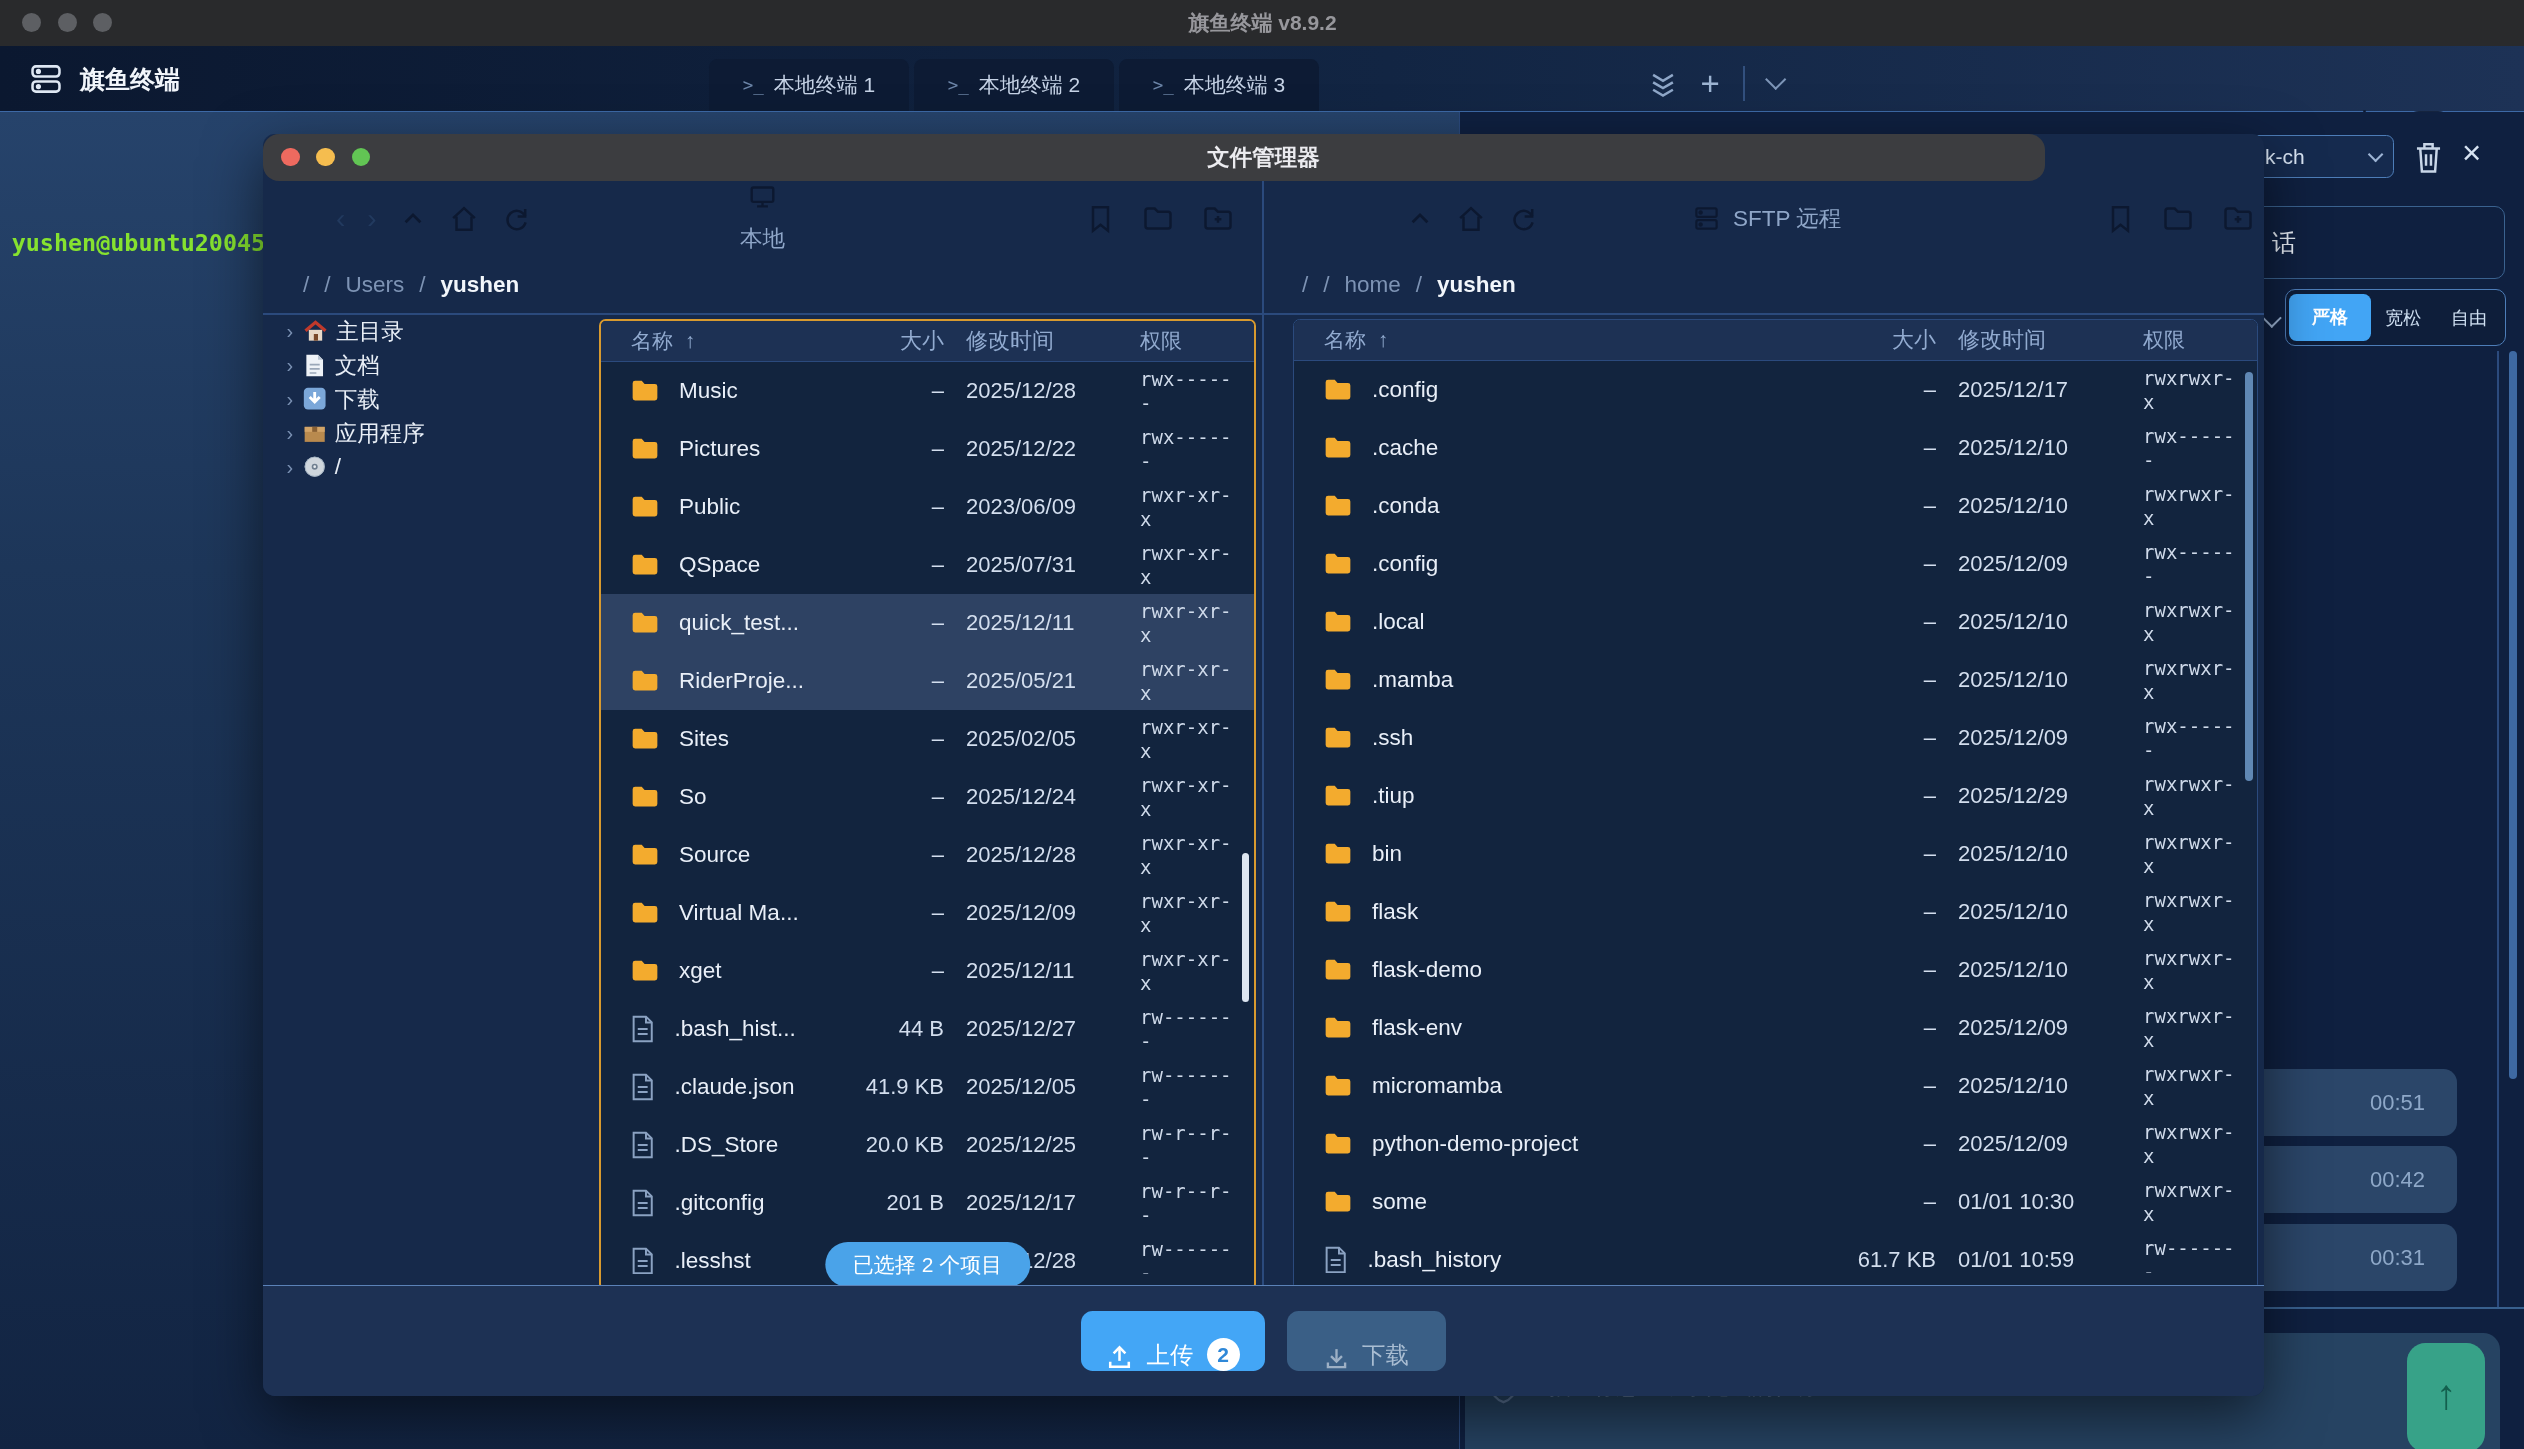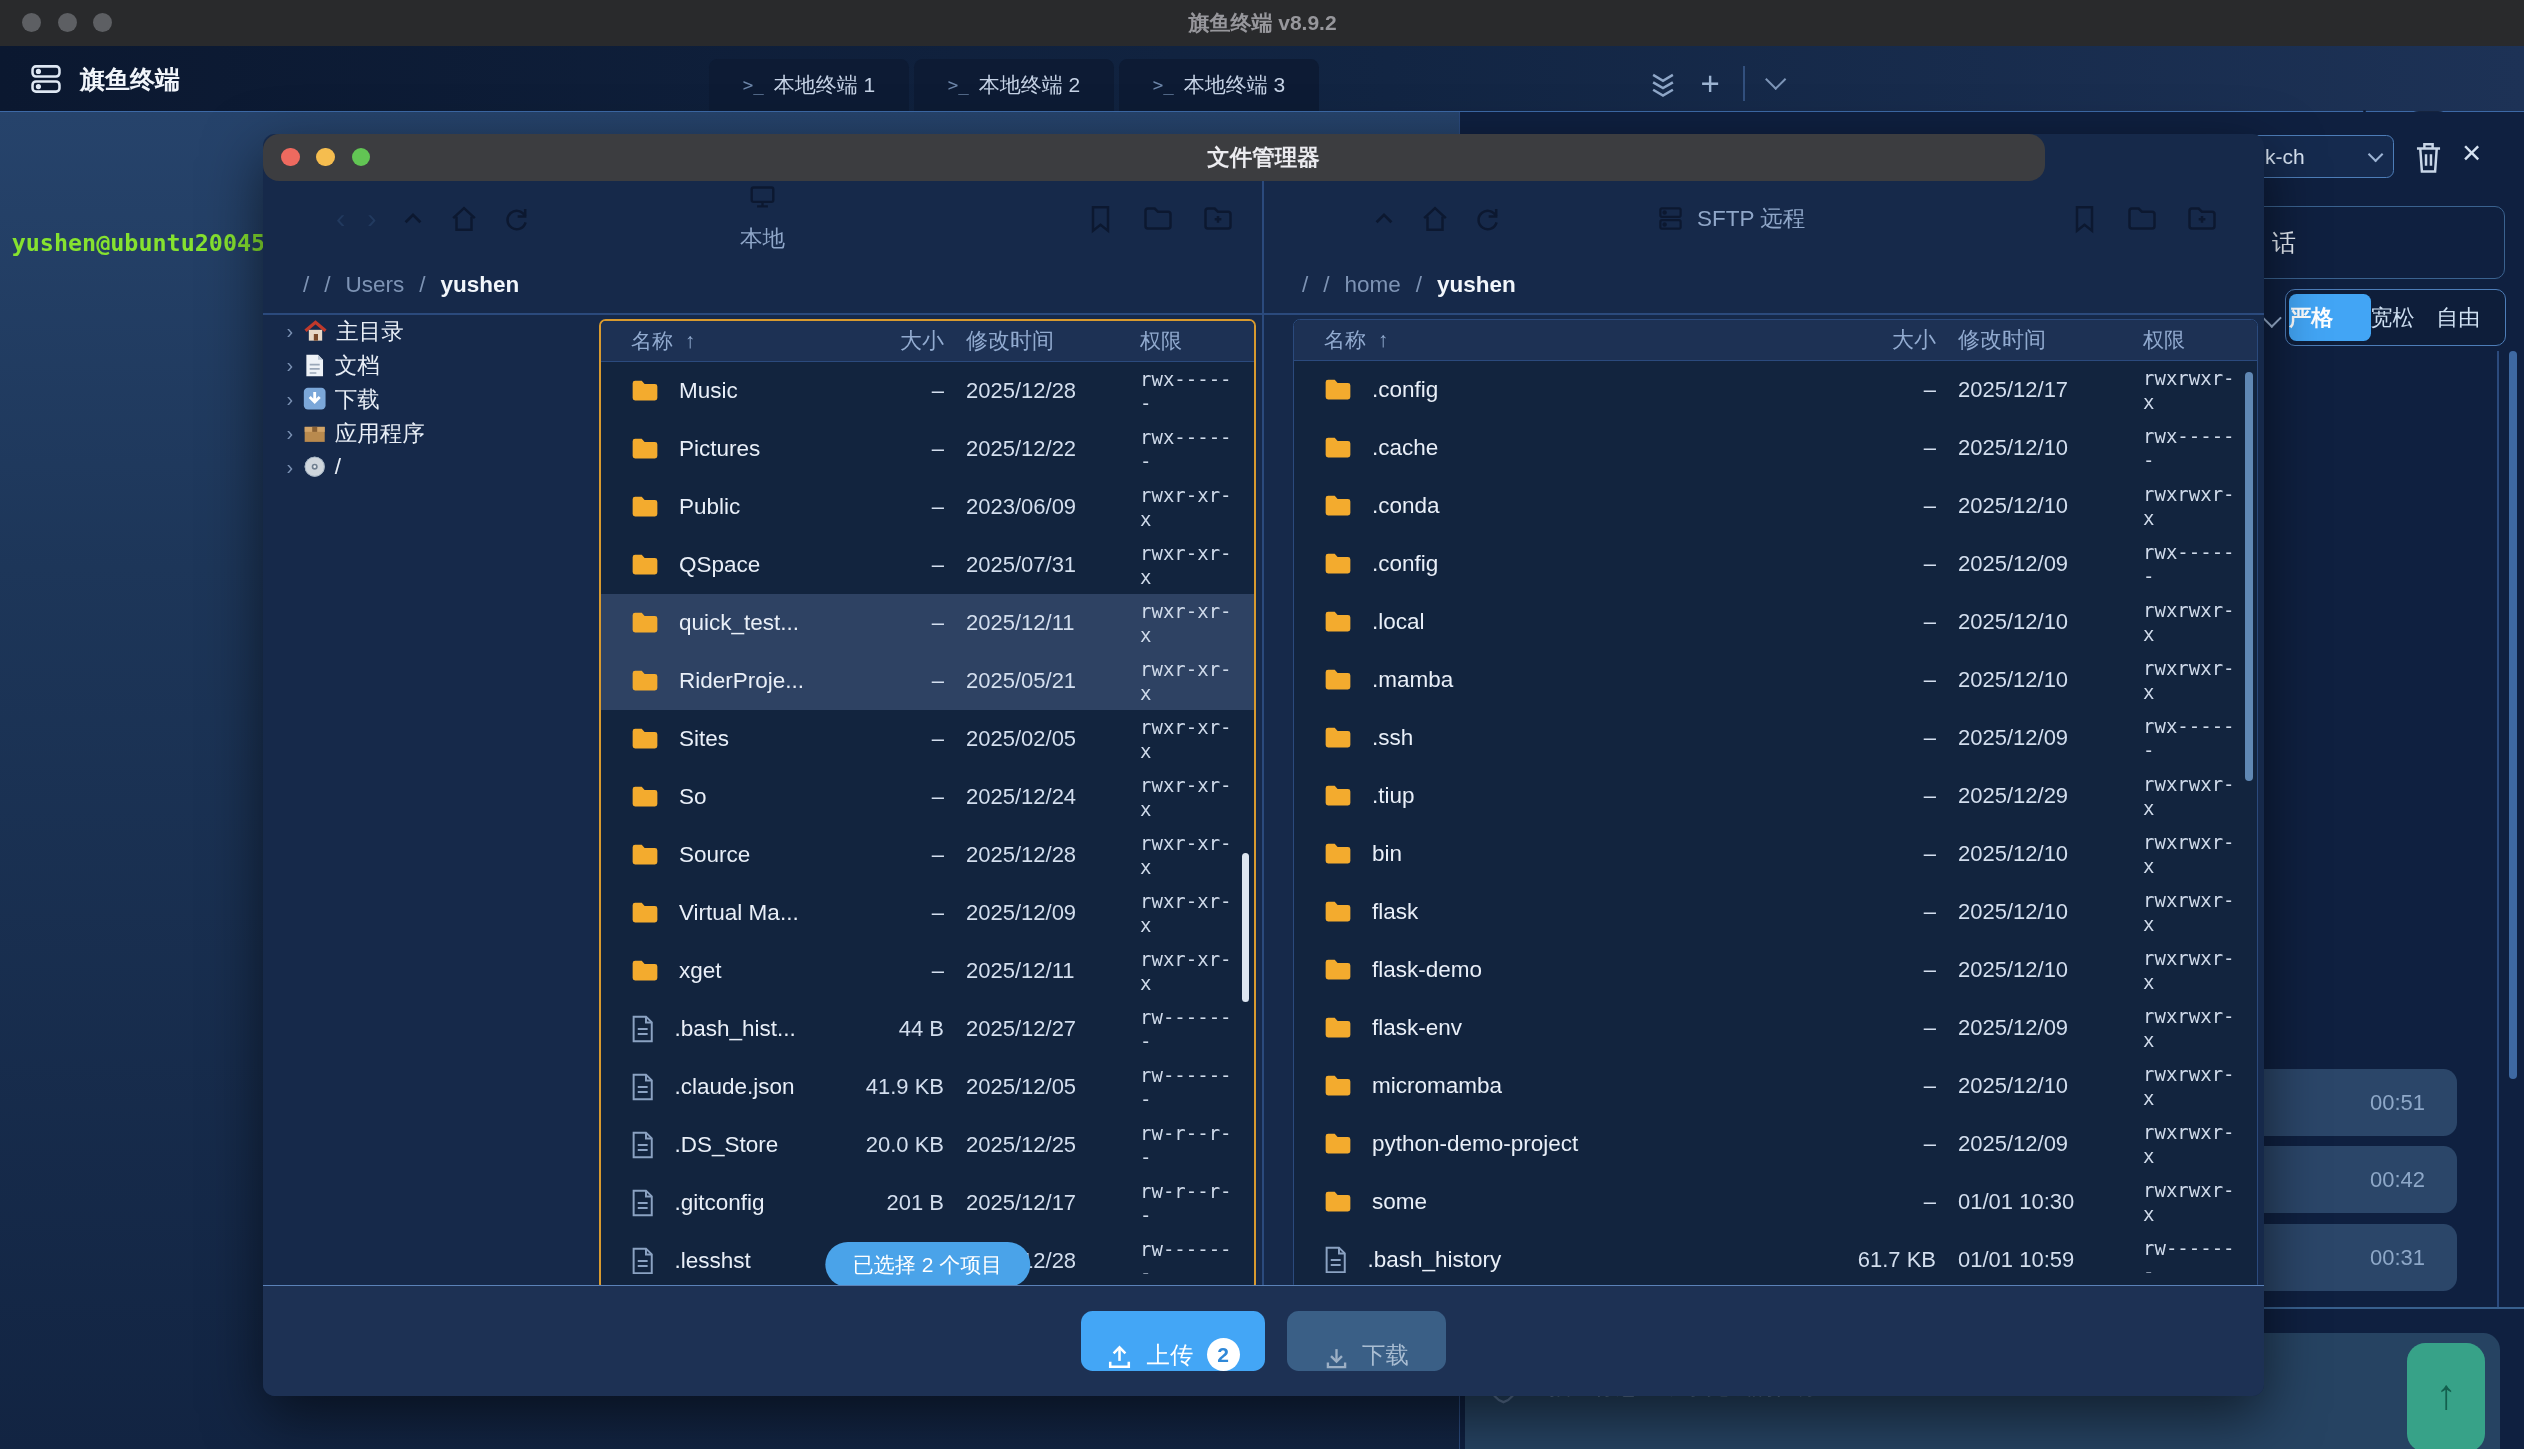--- a/index.html
+++ b/index.html
@@ -54,21 +54,21 @@
   .model-box{left:735px;top:23.4px;width:199px;height:43px;border:1.7px solid #4d7db8;border-radius:7.5px;
              background:#152a4e;box-sizing:border-box;display:flex;align-items:center;
              padding:0 11.7px;color:#d9e5f4;font-size:21px;}
   .model-box .chev{margin-left:auto;width:9.2px;height:9.2px;border-color:#9db4d4;transform:rotate(45deg);margin-top:-5px;}
   .close-x{left:1002px;top:22px;font-size:33px;color:#d7e3f2;}
   .hua-box{left:584px;top:94px;width:461px;height:73px;border:1.7px solid #3a628f;border-radius:10px;box-sizing:border-box;}
   .hua-text{left:812px;top:94px;height:73px;line-height:73px;color:#e8eef6;font-size:24px;}
   .seg-chev{left:805px;top:199px;width:11.7px;height:11.7px;border-right:2.5px solid #9db4d4;border-bottom:2.5px solid #9db4d4;transform:rotate(45deg);}
   .segmented{left:825px;top:177px;width:221px;height:57px;border:1.7px solid #4d7db8;border-radius:10px;
              background:#0e1e3a;box-sizing:border-box;display:flex;align-items:center;padding:0 3.3px;}
-  .seg{font-size:22px;color:#cfe0f2;}
+  .seg{font-size:18px;color:#cfe0f2;text-align:center;}
   .seg.active{background:#42a5f5;color:#fff;font-weight:700;border-radius:7.5px;width:83px;height:47px;line-height:47px;}
   .seg.plain{width:67px;}
   .conv-border{left:1037px;top:239px;width:1.7px;height:957px;background:#2b4a7d;}
   .conv-scroll{left:1049px;top:239px;width:7.5px;height:728px;background:#3e69a2;border-radius:4.2px;}
   .ts-card{left:678px;width:319px;height:67px;border-radius:13.4px;background:#2b4669;
            color:#8ea8c8;font-size:22px;line-height:67px;text-align:right;padding-right:32px;box-sizing:border-box;position:absolute;}
   .panel-hr{left:0;top:1195px;width:1065px;height:1.7px;background:#38608e;}
   .chat-input{left:5px;top:1221px;width:1035px;height:225px;border-radius:16.7px;background:#264362;}
   .chat-ph{left:89px;top:1259px;font-size:22.5px;color:#5a7496;}
   .send-btn{left:947px;top:1231px;width:78px;height:109px;border-radius:18.4px;background:#37a288;
@@ -309,21 +309,21 @@
       </span>
       <span>
         <svg width="30" height="27" viewBox="0 0 36 32" fill="none" stroke="#0c1830" stroke-width="3">
             <path d="M3 7a3 3 0 0 1 3-3h8l4 4h12a3 3 0 0 1 3 3v14a3 3 0 0 1-3 3H6a3 3 0 0 1-3-3z"></path>
             <path d="M18 13v8M14 17h8"></path>
           </svg>
       </span>
     </div>
   </div>
 
-  <div class="abs panel-head" style="left:967px;width:1002px;">
+  <div class="abs panel-head" style="left:1003px;width:1002px;">
     <div class="abs ph-icons" style="left:140px;gap:22px;">
       <span>
         <svg width="28" height="28" viewBox="0 0 34 34" fill="none" stroke="#0c1830" stroke-width="3.4">
             <path d="M8 21l9-9 9 9"></path>
           </svg>
       </span>
       <span>
         <svg width="30" height="30" viewBox="0 0 36 36" fill="none" stroke="#0c1830" stroke-width="3">
             <path d="M5 17L18 5l13 12"></path>
             <path d="M9 15v16h18V15"></path>

